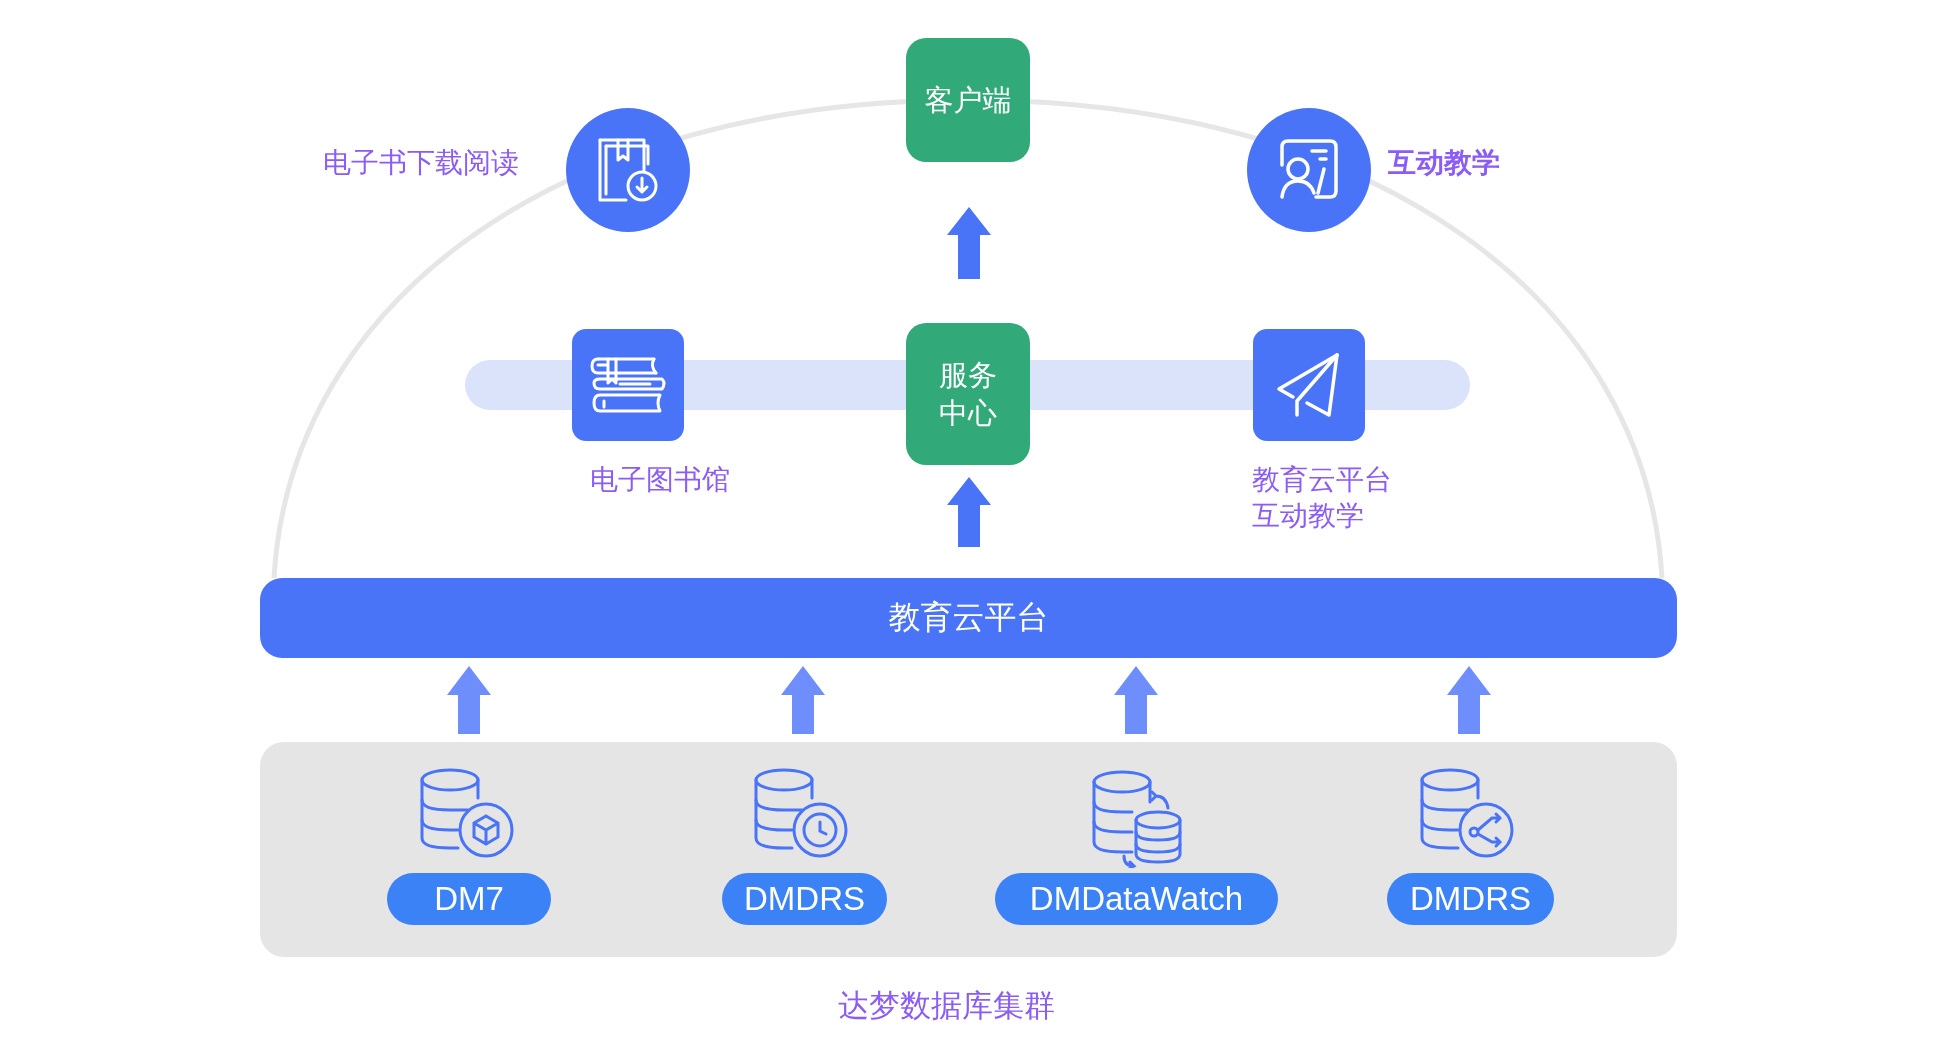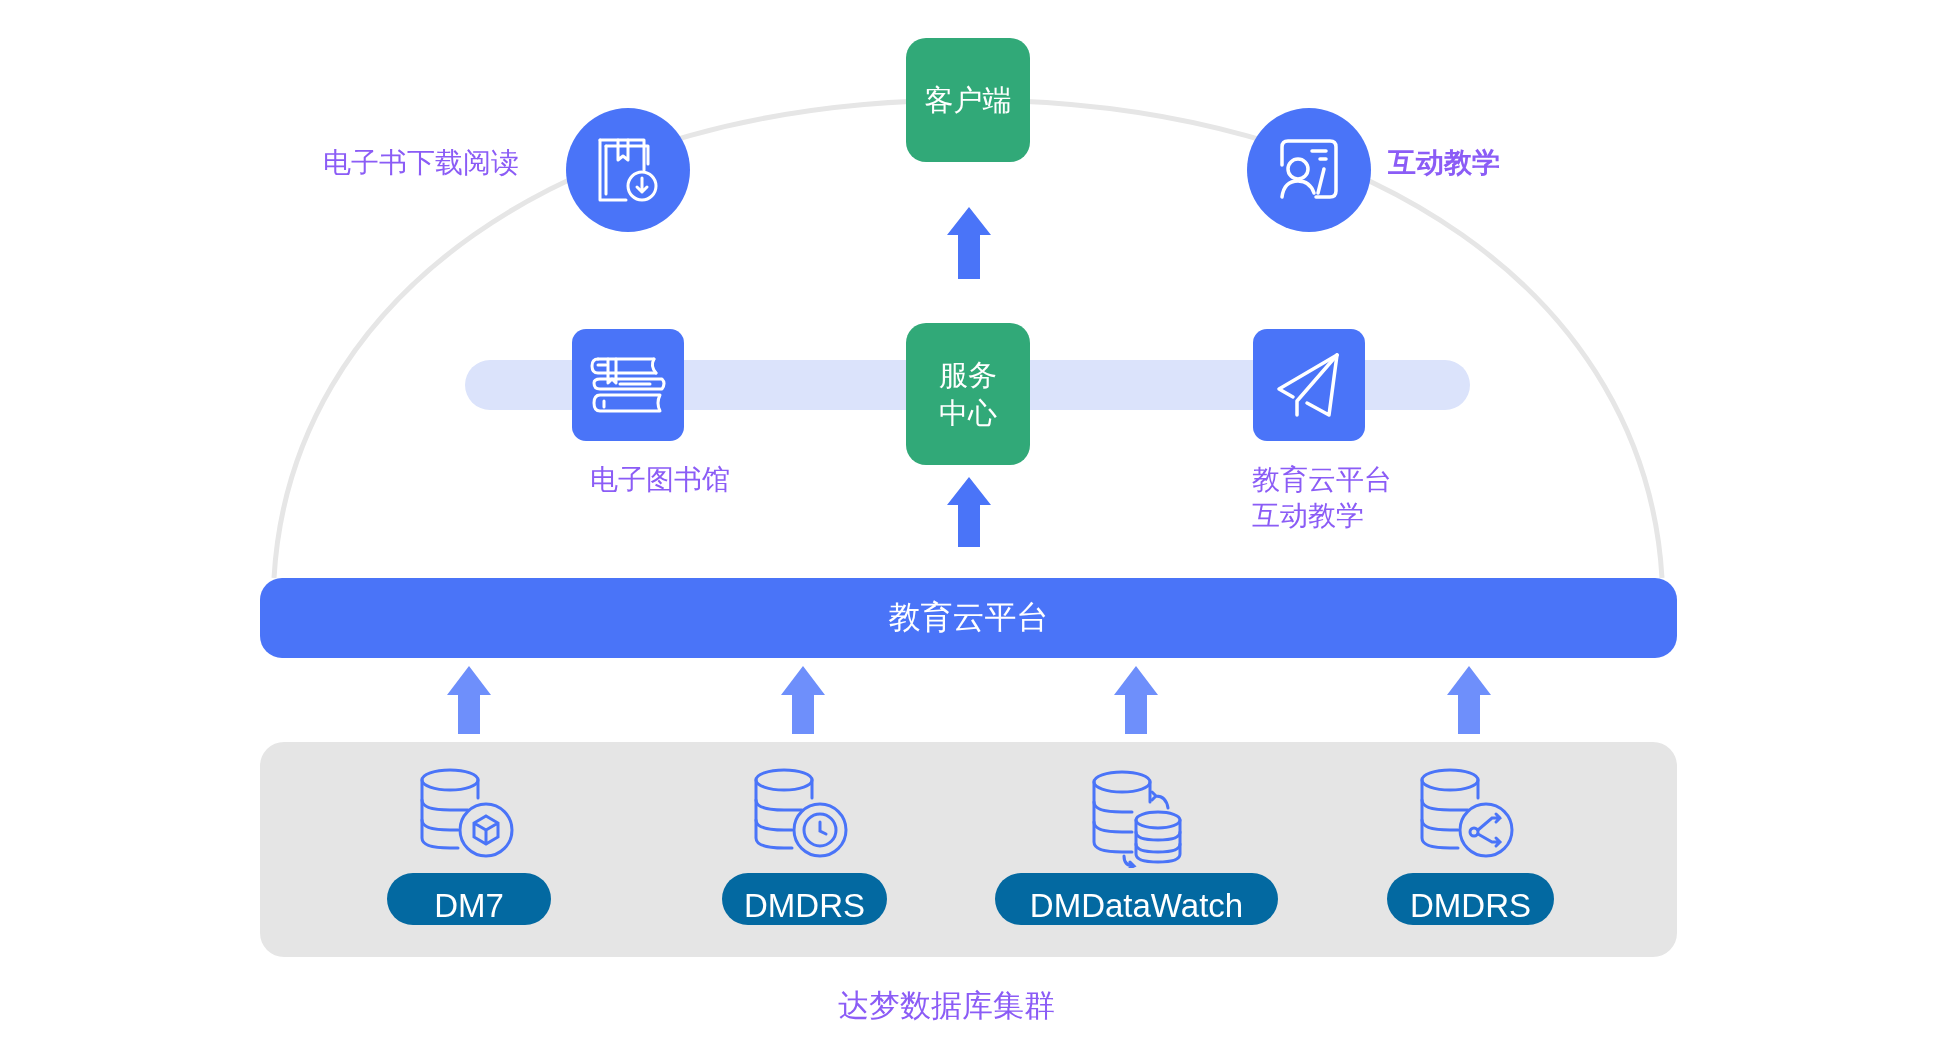--- a/index.html
+++ b/index.html
@@ -11,22 +11,22 @@
   .green-box { position:absolute; background:#31a978; border-radius:20px; color:#ffffff;
                display:flex; align-items:center; justify-content:center; text-align:center;
                font-size:29px; line-height:38px; }
   .blue-box { position:absolute; background:#4a74f8; border-radius:14px;
               display:flex; align-items:center; justify-content:center; }
   .label { position:absolute; color:#8b5cf6; font-size:28px; line-height:36px; white-space:nowrap; }
   .band { position:absolute; left:465px; top:360px; width:1005px; height:50px; background:#dbe3fb; border-radius:25px; }
   .main-bar { position:absolute; left:260px; top:578px; width:1417px; height:80px; background:#4a74f8; border-radius:22px;
               color:#ffffff; font-size:32px; display:flex; align-items:center; justify-content:center; }
   .grey-panel { position:absolute; left:260px; top:742px; width:1417px; height:215px; background:#e5e5e5; border-radius:24px; }
-  .pill { position:absolute; top:873px; height:52px; background:#0369a1; border-radius:26px; color:#ffffff;
-          font-size:33px; display:flex; align-items:flex-end; justify-content:center; font-family:"Liberation Sans",sans-serif; }
+  .pill { position:absolute; top:873px; height:52px; background:#3b82f6; border-radius:26px; color:#ffffff;
+          font-size:33px; display:flex; align-items:center; justify-content:center; font-family:"Liberation Sans",sans-serif; }
   .arrow { position:absolute; }
   .db-icon { position:absolute; }
 </style>
 </head>
 <body>
 
 <svg id="arc" viewBox="0 0 1935 1057">
   <path d="M 274 578 C 290 300, 560 100, 968 100 C 1376 100, 1646 300, 1662 578" fill="none" stroke="#e6e6e6" stroke-width="5"></path>
 </svg>
 

